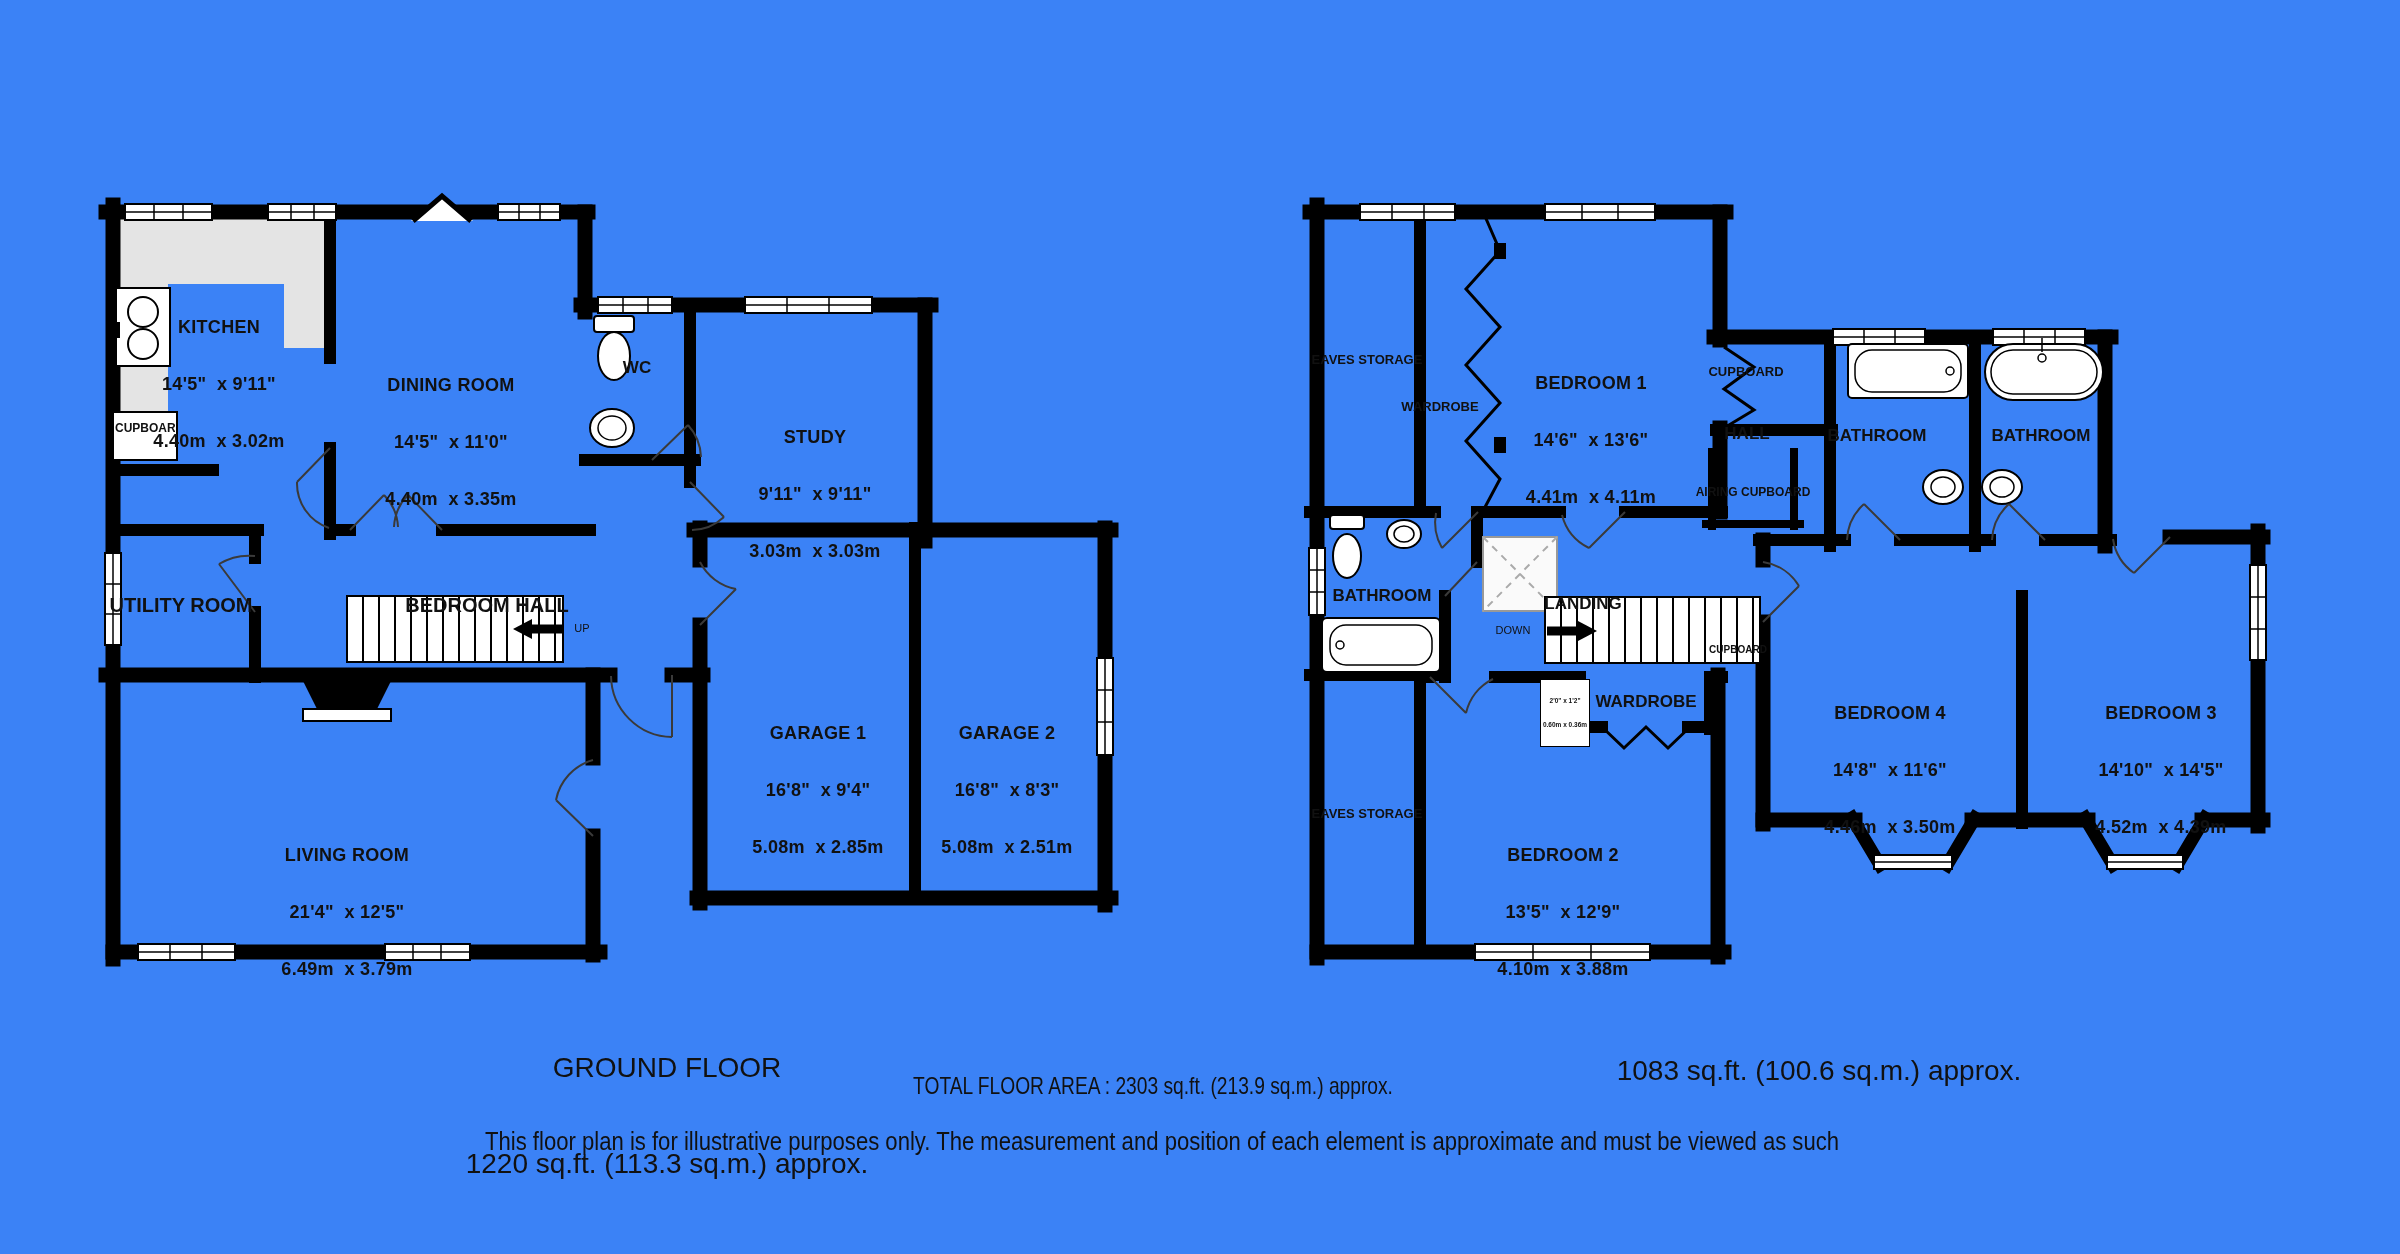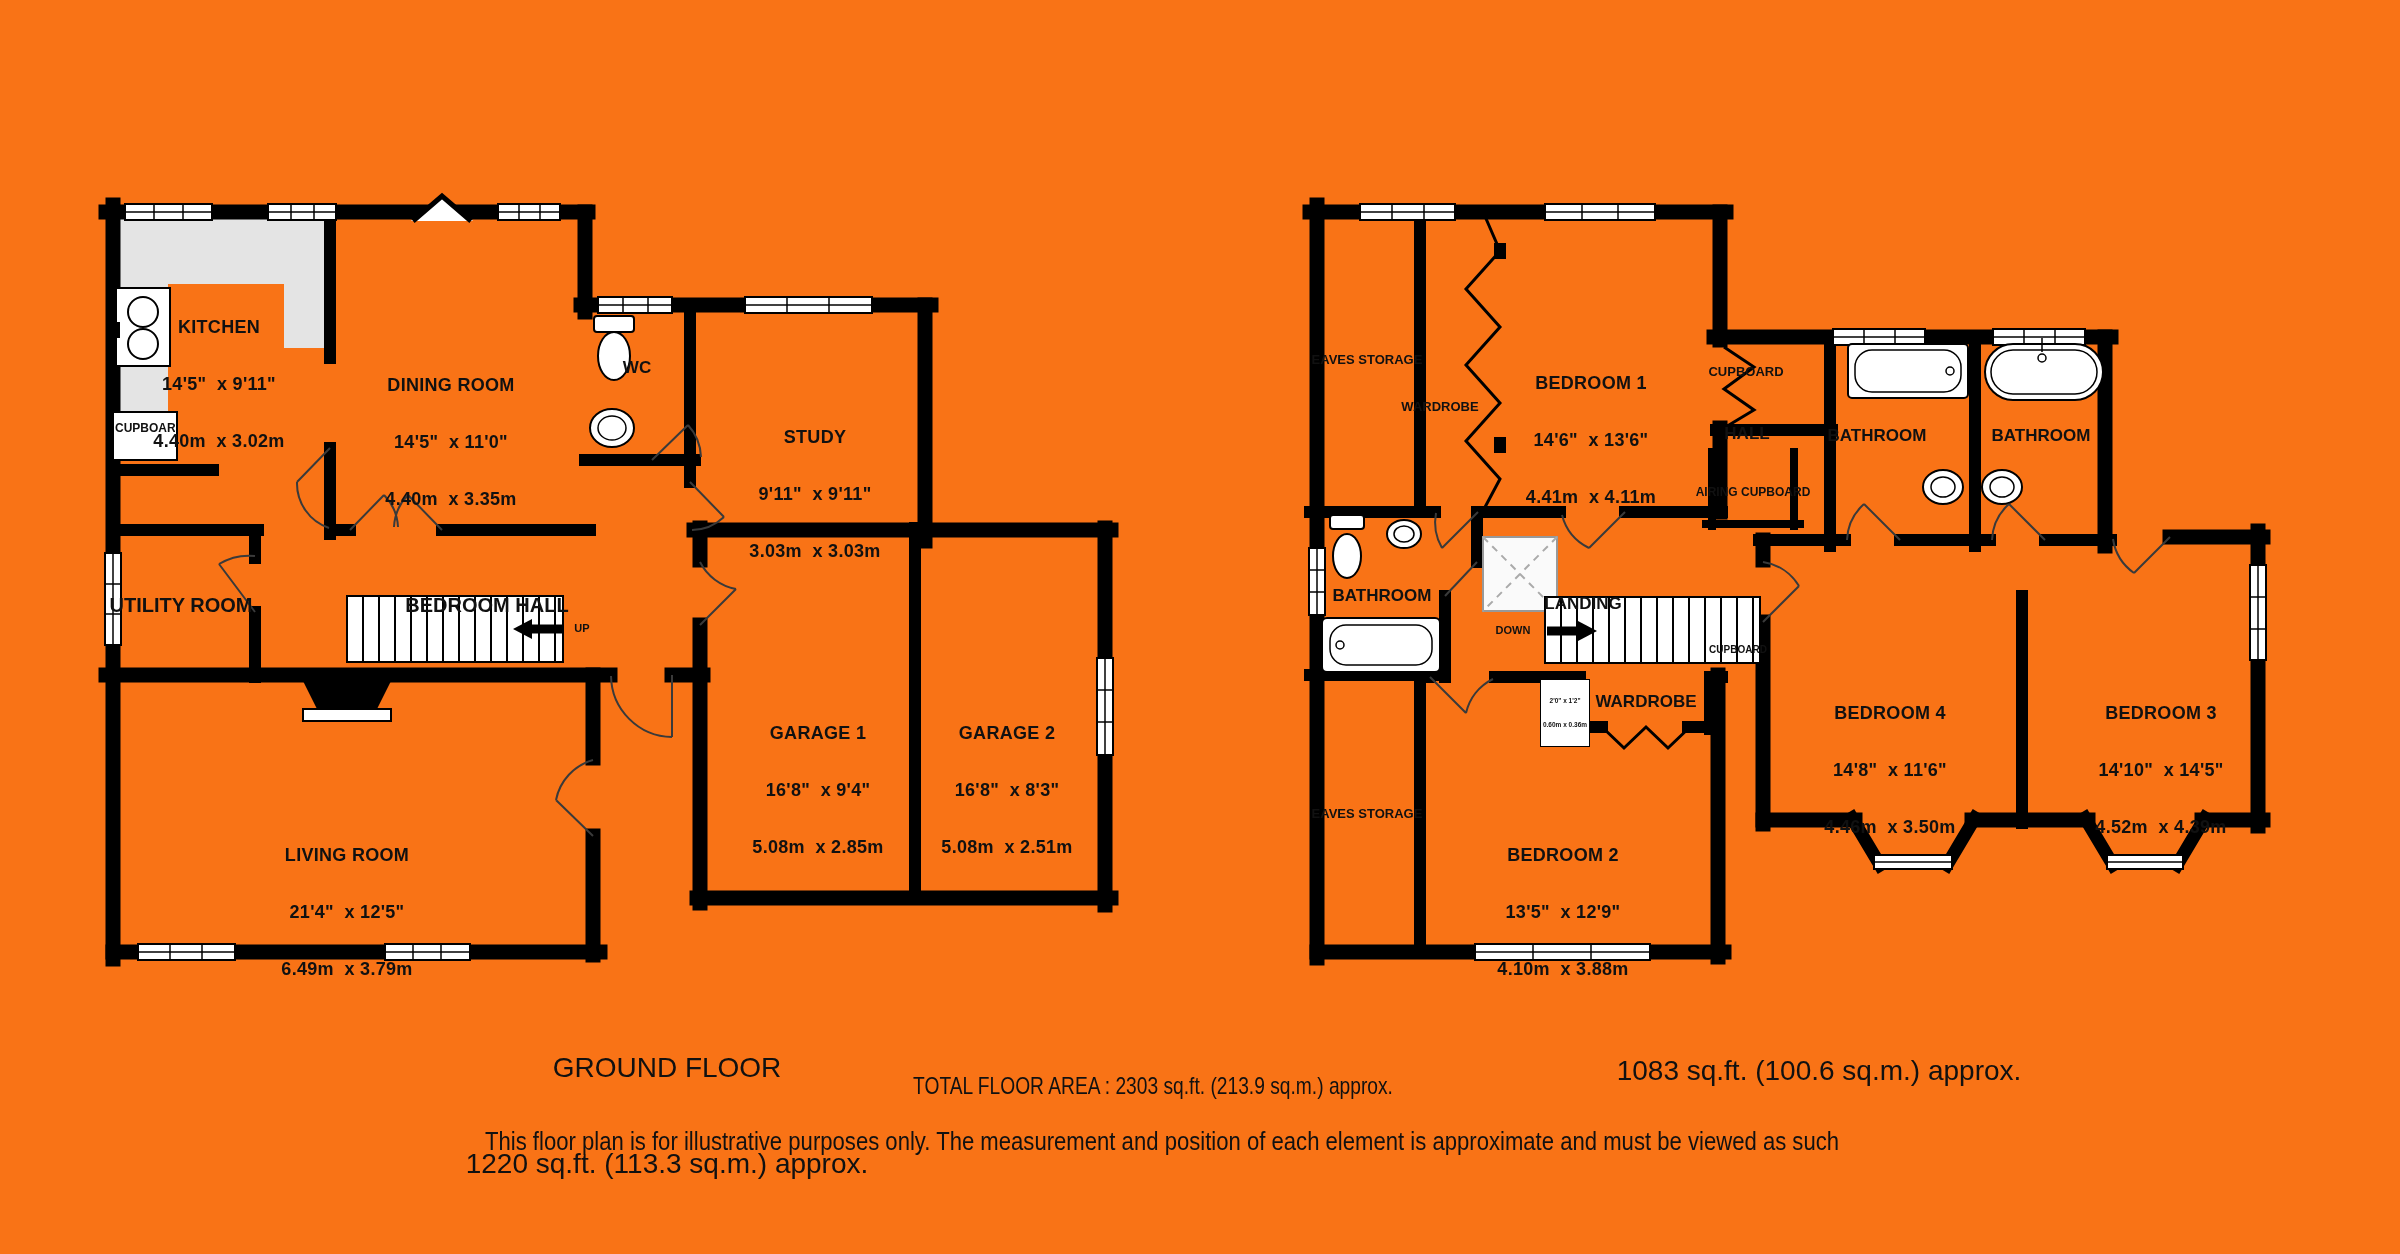--- a/index.html
+++ b/index.html
@@ -1,16 +1,16 @@
 <!DOCTYPE html>
 <html><head>
 <meta charset="utf-8">
 <style>
   html,body{margin:0;padding:0;background:#fff;}
-  .page{position:relative;width:2400px;height:1254px;background:#f97316;overflow:hidden;
+  .page{position:relative;width:2400px;height:1254px;background:#3b82f6;overflow:hidden;
         font-family:"Liberation Sans",sans-serif;}
   svg{position:absolute;left:0;top:0;}
   .wall15{stroke:#000;stroke-width:15;fill:none;stroke-linecap:square;}
   .wall13{stroke:#000;stroke-width:13;fill:none;stroke-linecap:square;}
   .wall12{stroke:#000;stroke-width:12;fill:none;stroke-linecap:square;}
   .wall8{stroke:#000;stroke-width:8;fill:none;stroke-linecap:square;}
   .thin{stroke:#000;stroke-width:2;fill:#fff;}
   .thin15{stroke:#000;stroke-width:1.5;fill:none;}
   .win{fill:#fff;stroke:#000;stroke-width:2;}
   .winline{stroke:#000;stroke-width:1.5;}
@@ -19,21 +19,21 @@
   .tread{stroke:#000;stroke-width:2;fill:none;}
   .sky{fill:#fafafa;stroke:#999;stroke-width:2;}
   .skyx{stroke:#aaa;stroke-width:2;fill:none;stroke-dasharray:7 6;}
   .counter{fill:#e4e4e4;}
   .lbl{position:absolute;transform:translateX(-50%);text-align:center;color:#111;
        font-weight:bold;white-space:pre;}
   .room{font-size:18px;line-height:19px;letter-spacing:.3px;}
   .tag17{font-size:17px;}
   .tag16{font-size:20px;}
   .tag13{font-size:13px;}
-  .tag11{font-size:11px;font-weight:bold;}
+  .tag11{font-size:11px;font-weight:normal;}
   .tag10{font-size:10px;}
   .tag9{font-size:12px;}
   .cap{position:absolute;transform:translateX(-50%);text-align:center;color:#111;
        font-size:28px;line-height:32px;font-weight:normal;white-space:pre;margin-left:19px;}
   .narrow{position:absolute;text-align:center;color:#111;font-weight:normal;white-space:pre;}
   .total{font-size:24px;transform:translateX(-50%) scaleX(.8);}
   .disc{font-size:26px;transform:translateX(-50%) scaleX(.85);}
   .clipbox{position:absolute;left:115px;top:421px;width:60px;overflow:hidden;
        font-weight:bold;font-size:12px;text-align:center;white-space:pre;color:#111;}
   .dimsbox{position:absolute;left:1540px;top:679px;width:48px;border:1px solid #000;

